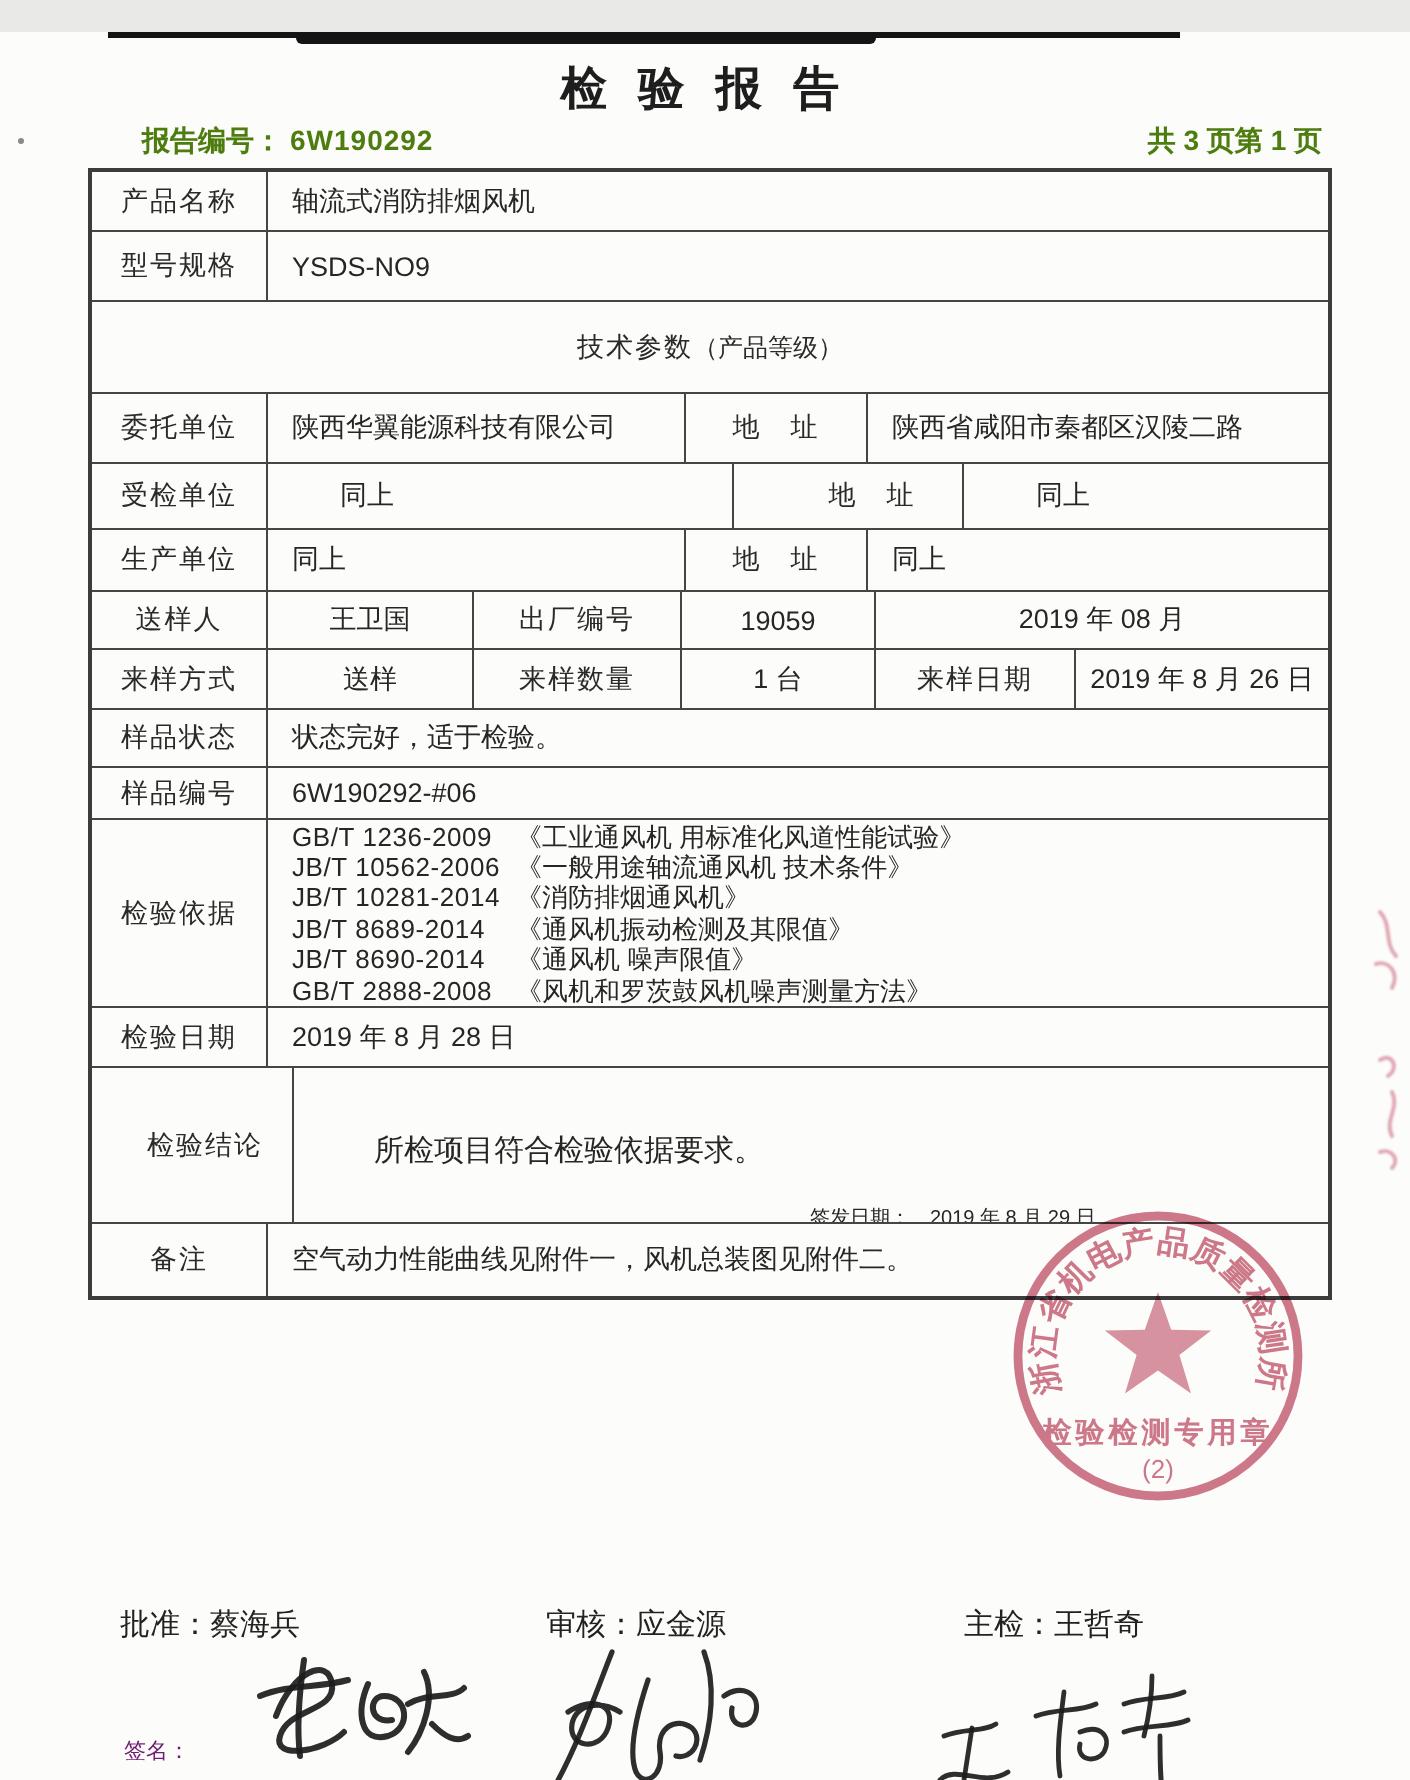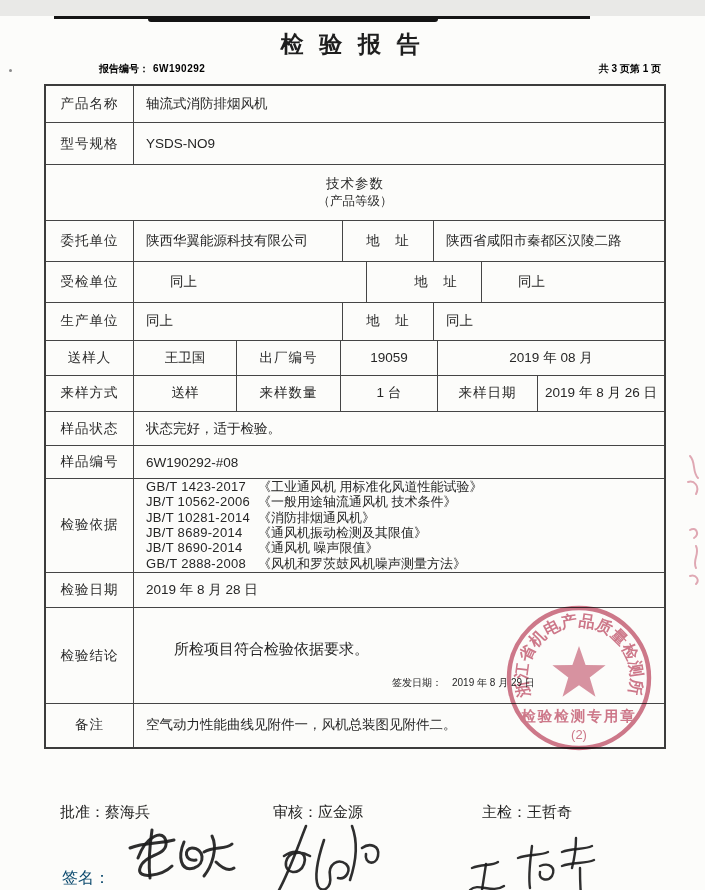--- a/index.html
+++ b/index.html
@@ -12,62 +12,62 @@
   
   .scan-bar{ position:absolute; background:#141414; }
   .scan-dot{ position:absolute; width:3px; height:3px; background:#8a8a8a; border-radius:50%; }
   
   .title{
     position:absolute; top:13px; left:0; width:100%; text-align:center;
     font-family:"Liberation Serif","DejaVu Serif",serif;
     font-size:23px; font-weight:700; letter-spacing:5px; color:#1e1e1e;
   }
   .report-line{
-    position:absolute; top:46px; left:99px; right:44px;
+    position:absolute; top:46px; left:71px; right:44px;
     display:flex; justify-content:space-between;
-    font-size:10px; font-weight:600; color:#000000;
+    font-size:14px; font-weight:600; color:#4d7c0f;
   }
   .report-line .num{ margin-left:4px; letter-spacing:.5px; }
   
   .doc-table{
-    position:absolute; left:44px; top:68px; width:622px; height:665px;
+    position:absolute; left:44px; top:68px; width:622px; height:566px;
     border:2px solid #3c3c3c; display:flex; flex-direction:column;
     font-size:13.5px;
   }
   .row{ display:flex; width:100%; border-bottom:1.6px solid #454545; }
   .row:last-child{ border-bottom:none; }
   .cell{ border-right:1.6px solid #454545; display:flex; align-items:center; overflow:hidden; }
   .cell:last-child{ border-right:none; flex:1; }
   .cell.lab{ justify-content:center; text-align:center; color:#2a2a2a; letter-spacing:1px; }
   .cell.val{ padding-left:12px; justify-content:flex-start; }
   .cell.mid{ justify-content:center; padding-left:0; }
   .w-label{ width:88px; flex:none; }
   .w-v4{ width:209px; flex:none; }
   .w-a4{ width:91px; flex:none; }
   .w-c2{ width:103px; flex:none; }
   .w-c3{ width:104px; flex:none; }
   .w-c4{ width:97px; flex:none; }
   .w-c5{ width:100px; flex:none; }
-  .lab-2line{ flex-direction:column; justify-content:center; line-height:1.35; }
+  .lab-2line{ flex-direction:row; justify-content:center; line-height:1.35; }
   .lab-spread{ justify-content:space-between; padding:0 17px; }
   .basis-cell{ flex-direction:column; align-items:flex-start; justify-content:center; padding:6px 10px 6px 12px; }
   .basis-line{ display:flex; line-height:15.4px; font-size:13px; white-space:nowrap; }
   .basis-code{ width:112px; flex:none; letter-spacing:.3px; }
   .conclusion-cell{ position:relative; }
   .conclusion-text{ position:absolute; left:40px; top:32px; font-size:15px; }
   .issue-line{ position:absolute; left:258px; top:68px; font-size:10px; }
   .issue-line .date{ margin-left:10px; }
   
   .stamp{ position:absolute; left:503px; top:587px; width:152px; height:152px;
           opacity:.8; mix-blend-mode:multiply; pointer-events:none; }
   
   .approvals{ position:absolute; top:787px; left:0; width:705px; font-size:15px; color:#222; }
   .approvals .item{ position:absolute; white-space:nowrap; }
   .ap-1{ left:60px; } .ap-2{ left:273px; } .ap-3{ left:482px; }
-  .sign-label{ position:absolute; left:62px; top:852px; font-size:16px; color:#0c4a6e; }
+  .sign-label{ position:absolute; left:62px; top:852px; font-size:11px; color:#701a75; }
   .sig-underline{ position:absolute; top:877px; height:1.6px; background:#2b2b2b; }
   .u1{ left:113px; width:130px; } .u2{ left:272px; width:146px; } .u3{ left:467px; width:145px; }
   .signatures{ position:absolute; left:100px; top:802px; width:520px; height:88px; }
   .signatures path{ fill:none; stroke:#1c1c1c; stroke-linecap:round; stroke-linejoin:round; opacity:.92; }
   
   .red-frag{ position:absolute; opacity:.5; filter:blur(.5px); }
   .red-frag path{ fill:none; stroke:#c4576f; stroke-width:2; stroke-linecap:round; }
 </style>
 </head>
 <body>
@@ -143,28 +143,28 @@
       <div class="cell val mid">2019 年 8 月 26 日</div>
     </div>
 
     <div class="row" style="height:37px;">
       <div class="cell lab w-label">样品状态</div>
       <div class="cell val">状态完好，适于检验。</div>
     </div>
 
     <div class="row" style="height:34px;">
       <div class="cell lab w-label">样品编号</div>
-      <div class="cell val">6W190292-#08</div>
+      <div class="cell val">6W190292-#06</div>
     </div>
 
     <div class="row" style="height:94px;">
       <div class="cell lab w-label">检验依据</div>
       <div class="cell basis-cell">
         <div class="basis-line">
-            <span class="basis-code">GB/T 1423-2017</span>
+            <span class="basis-code">GB/T 1236-2009</span>
             <span>《工业通风机 用标准化风道性能试验》</span>
           </div>
         <div class="basis-line">
             <span class="basis-code">JB/T 10562-2006</span>
             <span>《一般用途轴流通风机 技术条件》</span>
           </div>
         <div class="basis-line">
             <span class="basis-code">JB/T 10281-2014</span>
             <span>《消防排烟通风机》</span>
           </div>
@@ -181,21 +181,21 @@
             <span>《风机和罗茨鼓风机噪声测量方法》</span>
           </div>
       </div>
     </div>
 
     <div class="row" style="height:38px;">
       <div class="cell lab w-label">检验日期</div>
       <div class="cell val">2019 年 8 月 28 日</div>
     </div>
 
-    <div class="row" style="height:101px;">
+    <div class="row" style="height:101px;padding-left:13px;">
       <div class="cell lab w-label">检验结论</div>
       <div class="cell conclusion-cell">
         <div class="conclusion-text">所检项目符合检验依据要求。</div>
         <div class="issue-line">
           <span>签发日期：</span><span class="date">2019 年 8 月 29 日</span>
         </div>
       </div>
     </div>
 
     <div class="row" style="height:46px;">

